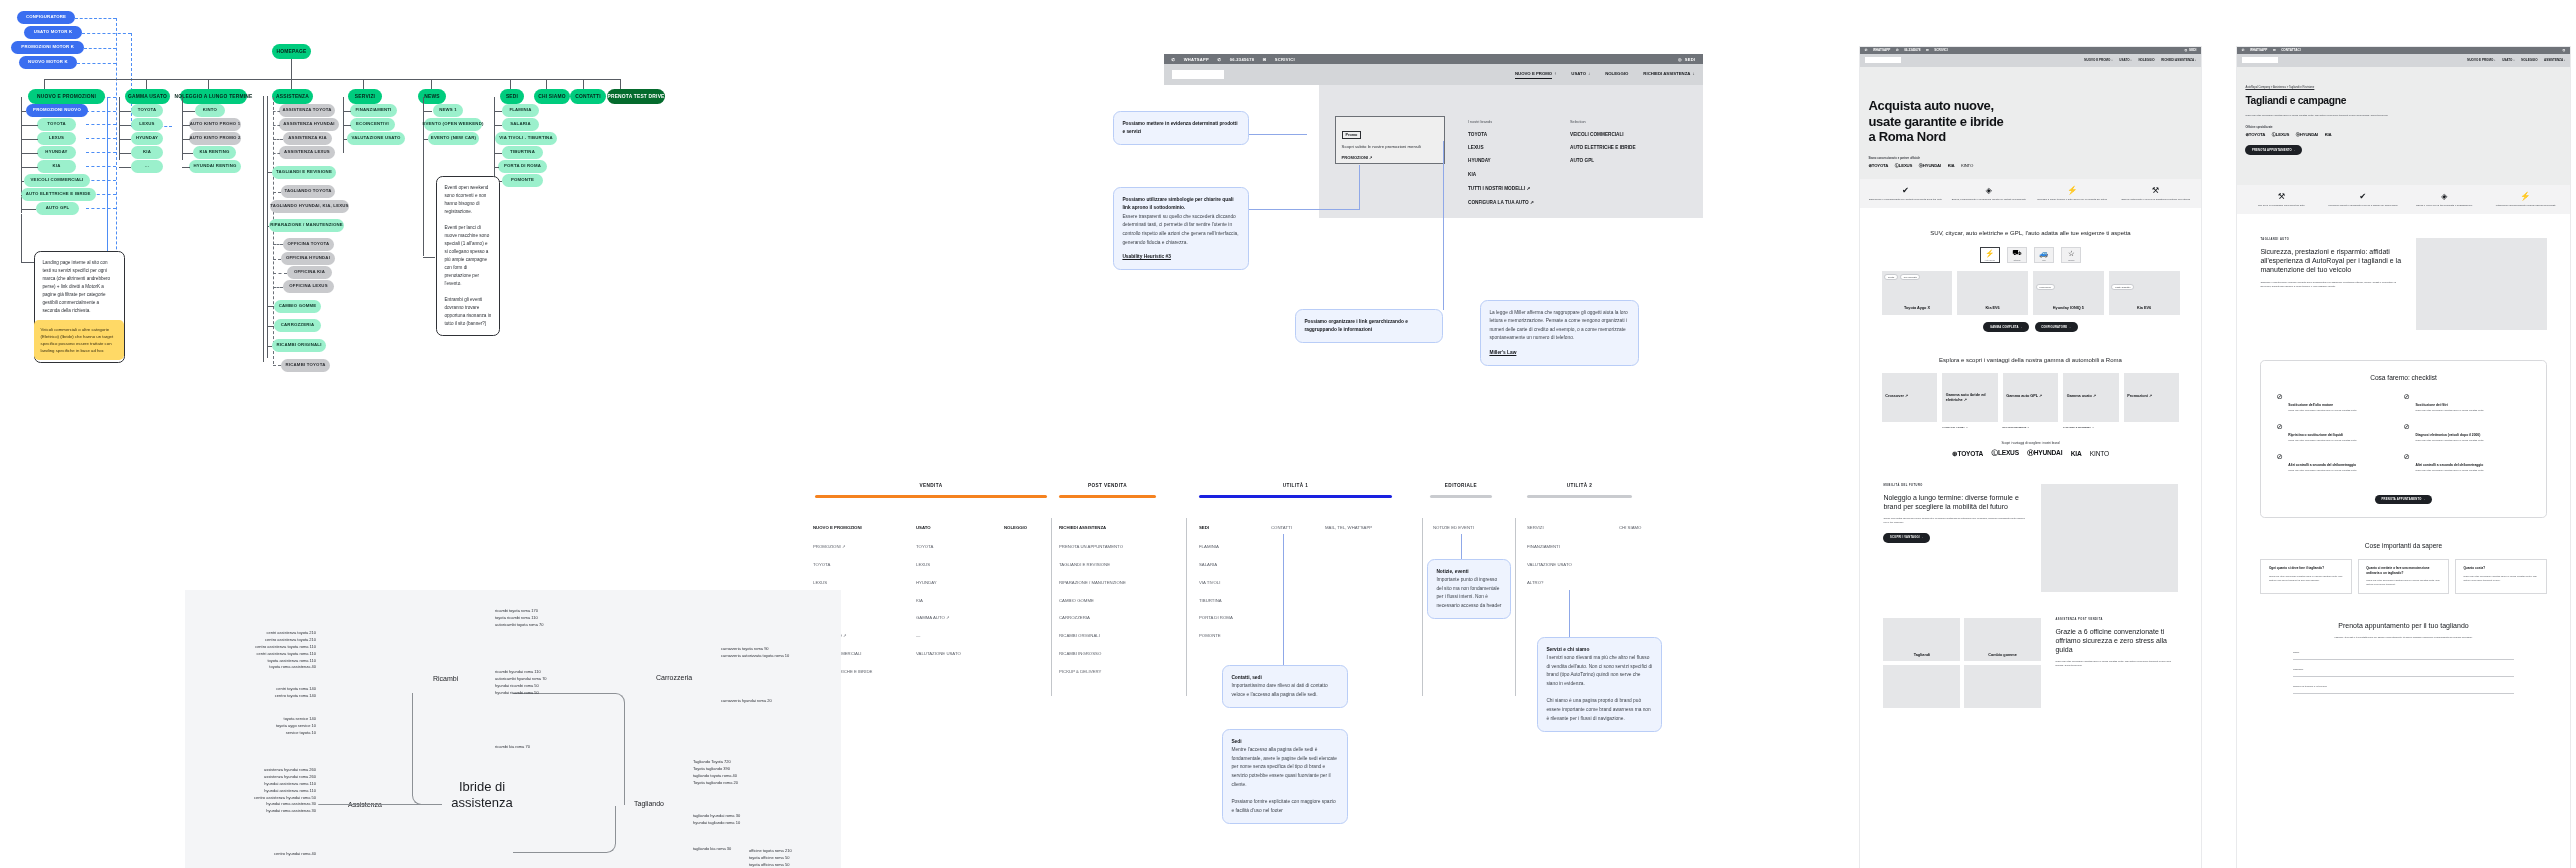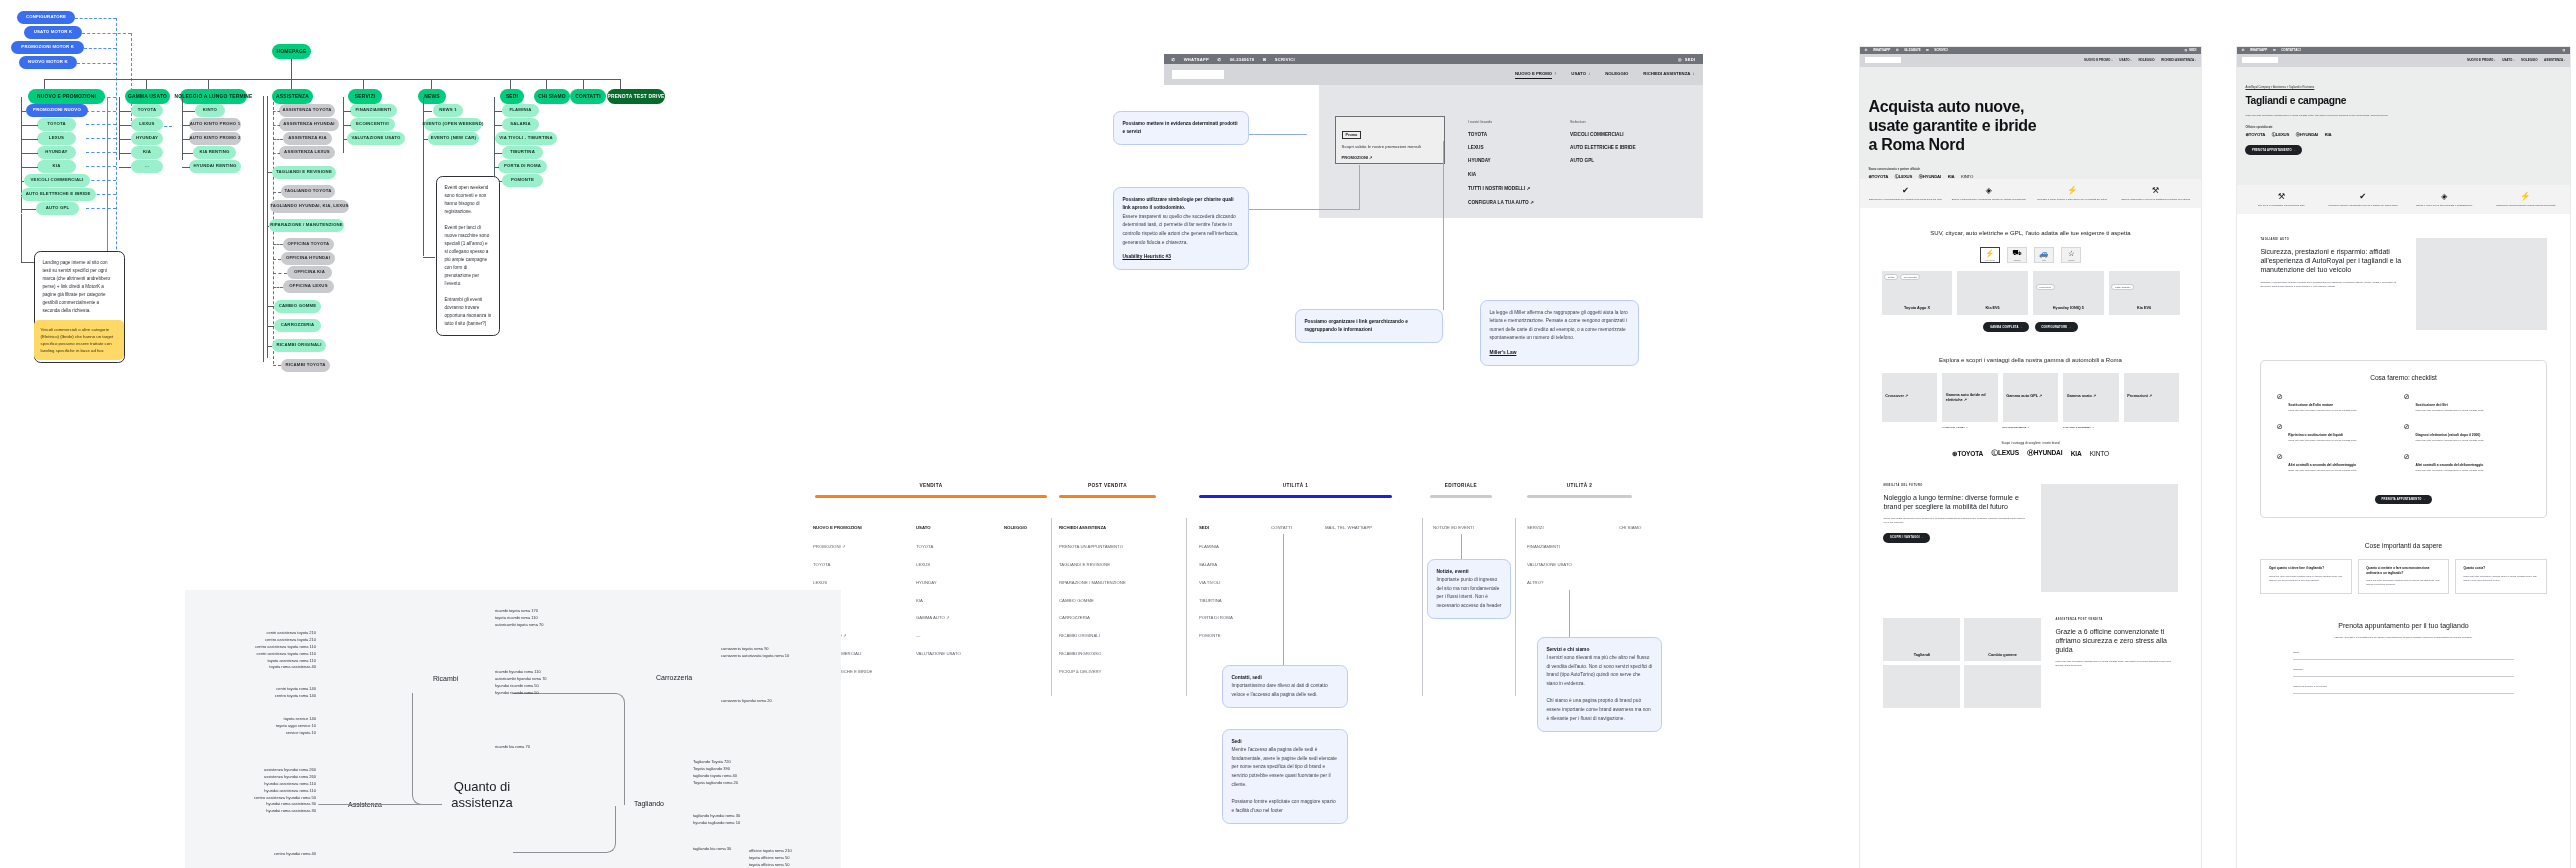--- a/index.html
+++ b/index.html
@@ -95,21 +95,21 @@
   .mmline { position:absolute; border:0.9px solid #8d9196; border-radius:7.5px; background:transparent; }
 
   
   .mock { position:absolute; background:#ffffff; box-shadow:0 0 0 0.9px #e7e8ea; overflow:hidden; }
   .mk-top { background:#6f7379; color:#fff; display:flex; align-items:center;
             font-size:3.1px; gap:5.6px; padding:0 4.7px; font-weight:bold; }
   .mk-nav { background:#d4d6d9; display:flex; align-items:center; padding:0 4.7px; }
   .mk-srch { background:#fff; height:5.6px; width:36px; }
   .mk-nav-items { margin-left:auto; display:flex; gap:6.6px; font-size:3px; font-weight:bold; color:#16181c; }
   .mk-hero { background:#eceded; padding:9.4px 8.4px 8.4px; }
-  .mk-h1 { font-size:16px; font-weight:bold; color:#101215; line-height:1.18; letter-spacing:-0.3px; }
+  .mk-h1 { font-size:13px; font-weight:bold; color:#101215; line-height:1.18; letter-spacing:-0.3px; }
   .mk-h1s { font-size:10.3px; }
   .mk-sub { font-size:2.7px; color:#3b3e44; margin-top:3.7px; font-weight:bold; }
   .brandrow { display:flex; align-items:center; gap:6.6px; margin-top:2.8px;
               font-size:4.3px; font-weight:bold; color:#101215; letter-spacing:-0.2px; }
   .mk-feat { background:#f3f3f4; display:flex; padding:6.6px 3.7px; }
   .mk-feat > div { flex:1; text-align:center; }
   .mk-feat .ic { font-size:8.4px; color:#15181c; }
   .mk-feat .tx { font-size:2.5px; color:#44484f; line-height:1.45; margin-top:2.8px; padding:0 4.7px; }
   .mk-center { text-align:center; font-size:6px; color:#1b1d21; line-height:1.4; }
   .mk-chip { border:0.9px solid #d6d7da; background:#f1f1f2; width:19.7px; height:16px;
@@ -488,21 +488,21 @@
     <div class="callout" style="left:1537px;top:637px;width:125px;">
       <b>Servizi e chi siamo</b>
       <div style="white-space: pre-line;">I servizi sono rilevanti ma più che altro nel flusso di vendita dell'auto. Non ci sono servizi specifici di brand (tipo AutoTorino) quindi non serve che siano in evidenza.
 
 Chi siamo è una pagina proprio di brand può essere importante come brand awarness ma non è rilevante per i flussi di navigazione.</div>
     </div>
   </div>
 
   <div class="mm-wrap" style="left:185px;top:590px;width:656px;height:278px;"></div>
 
-  <div class="mm-root" style="left:440px;top:779px;width:84px;text-align:center;">Quanto di assistenza</div>
+  <div class="mm-root" style="left:440px;top:779px;width:84px;text-align:center;">Ibride di assistenza</div>
 
   <div class="mm-br" style="left:348px;top:801px;">Assistenza</div>
   <div class="mm-br" style="left:433px;top:675px;">Ricambi</div>
   <div class="mm-br" style="left:656px;top:674px;">Carrozzeria</div>
   <div class="mm-br" style="left:634px;top:800px;">Tagliando</div>
 
   <div class="mmline" style="left:412px;top:693px;width:30px;height:112px;border-right:none;border-top:none;border-radius:0 0 0 9.4px;"></div>
   <div class="mmline" style="left:513px;top:693px;width:112px;height:112px;border-left:none;border-bottom:none;border-radius:0 9.4px 0 0;"></div>
   <div class="mmline" style="left:513px;top:806px;width:103px;height:47px;border-left:none;border-top:none;border-radius:0 0 9.4px 0;"></div>
   <div class="mmline" style="left:318px;top:804px;width:122px;height:1.9px;border-bottom:none;border-left:none;border-right:none;"></div>

